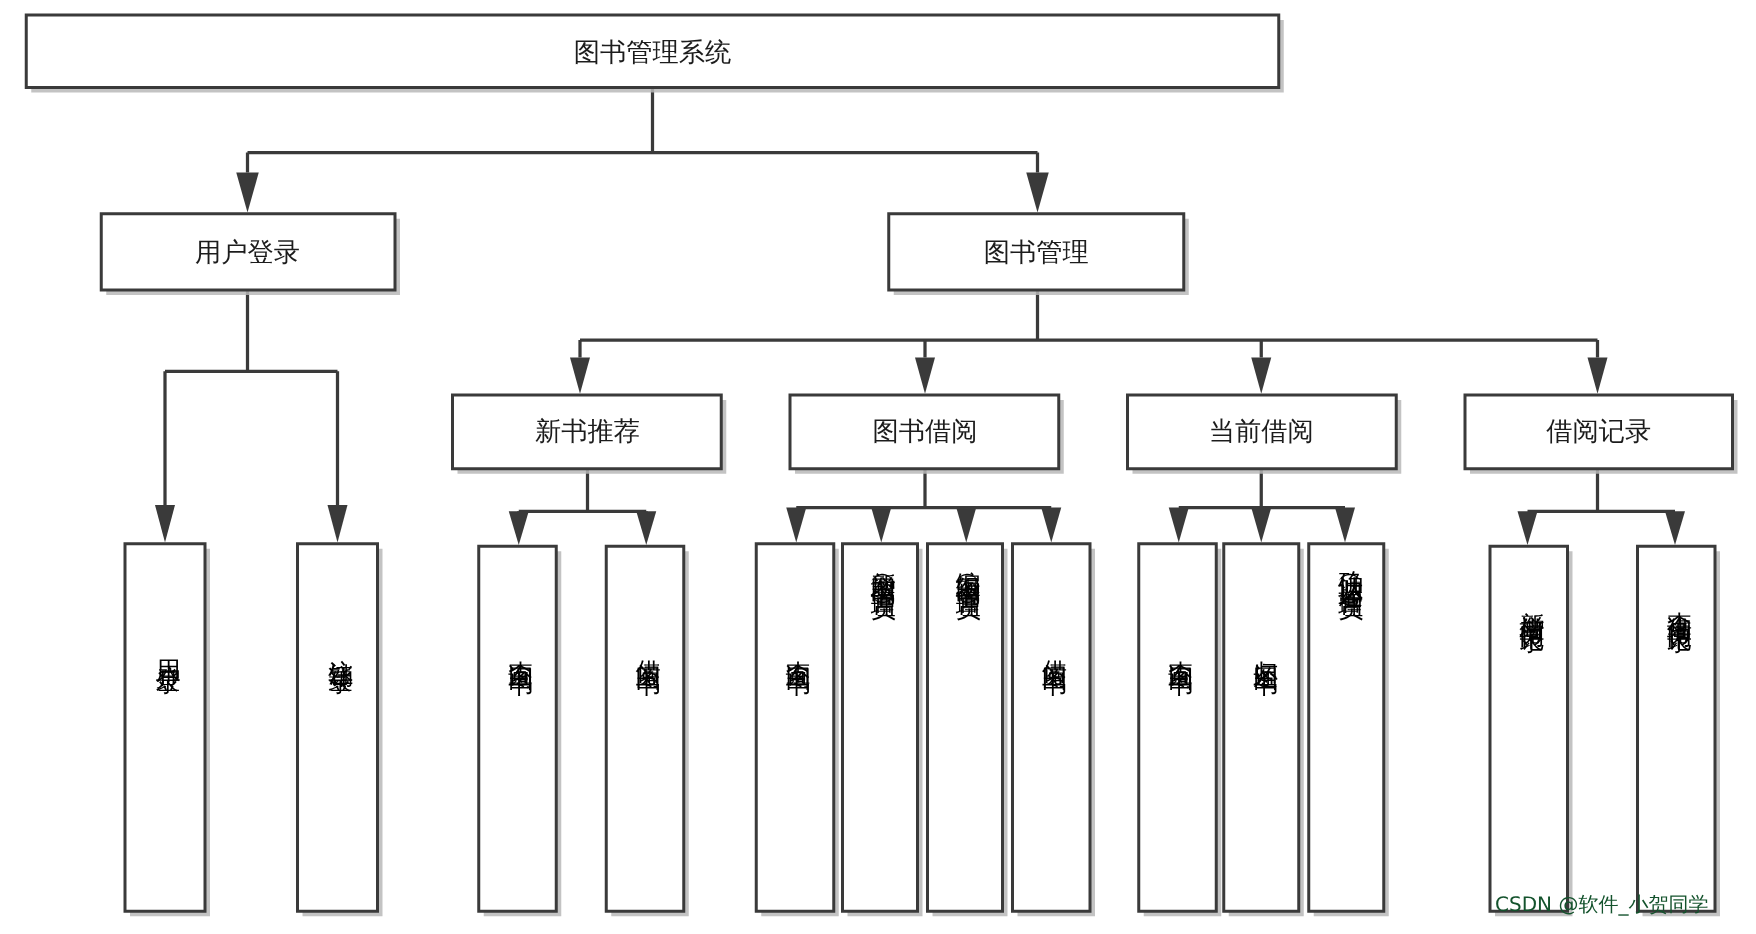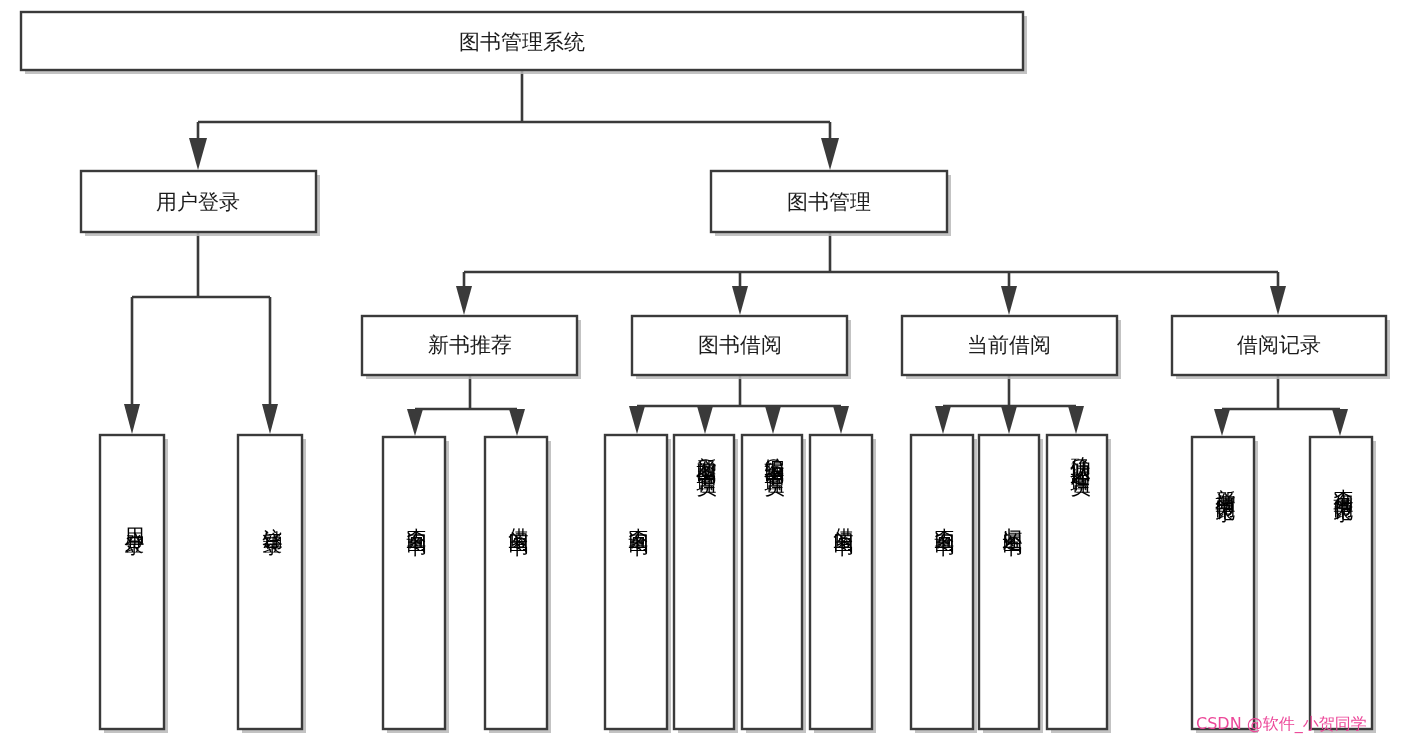--- a/index.html
+++ b/index.html
@@ -56,21 +56,21 @@
     font-size: 20px;
     fill: #1c1c1c;
     writing-mode: vertical-rl;
     text-orientation: upright;
     letter-spacing: 3px;
   }
   .watermark {
     position: absolute;
     font-family: "DejaVu Sans", "Liberation Sans", sans-serif;
     font-size: 16px;
-    color: #ec4899;
+    color: #14532d;
     white-space: nowrap;
     pointer-events: none;
   }
 </style>
 </head>
 <body>
 
 <div id="diagram-root">
 
   <svg class="diagram-svg" viewBox="0 0 1405 747">

